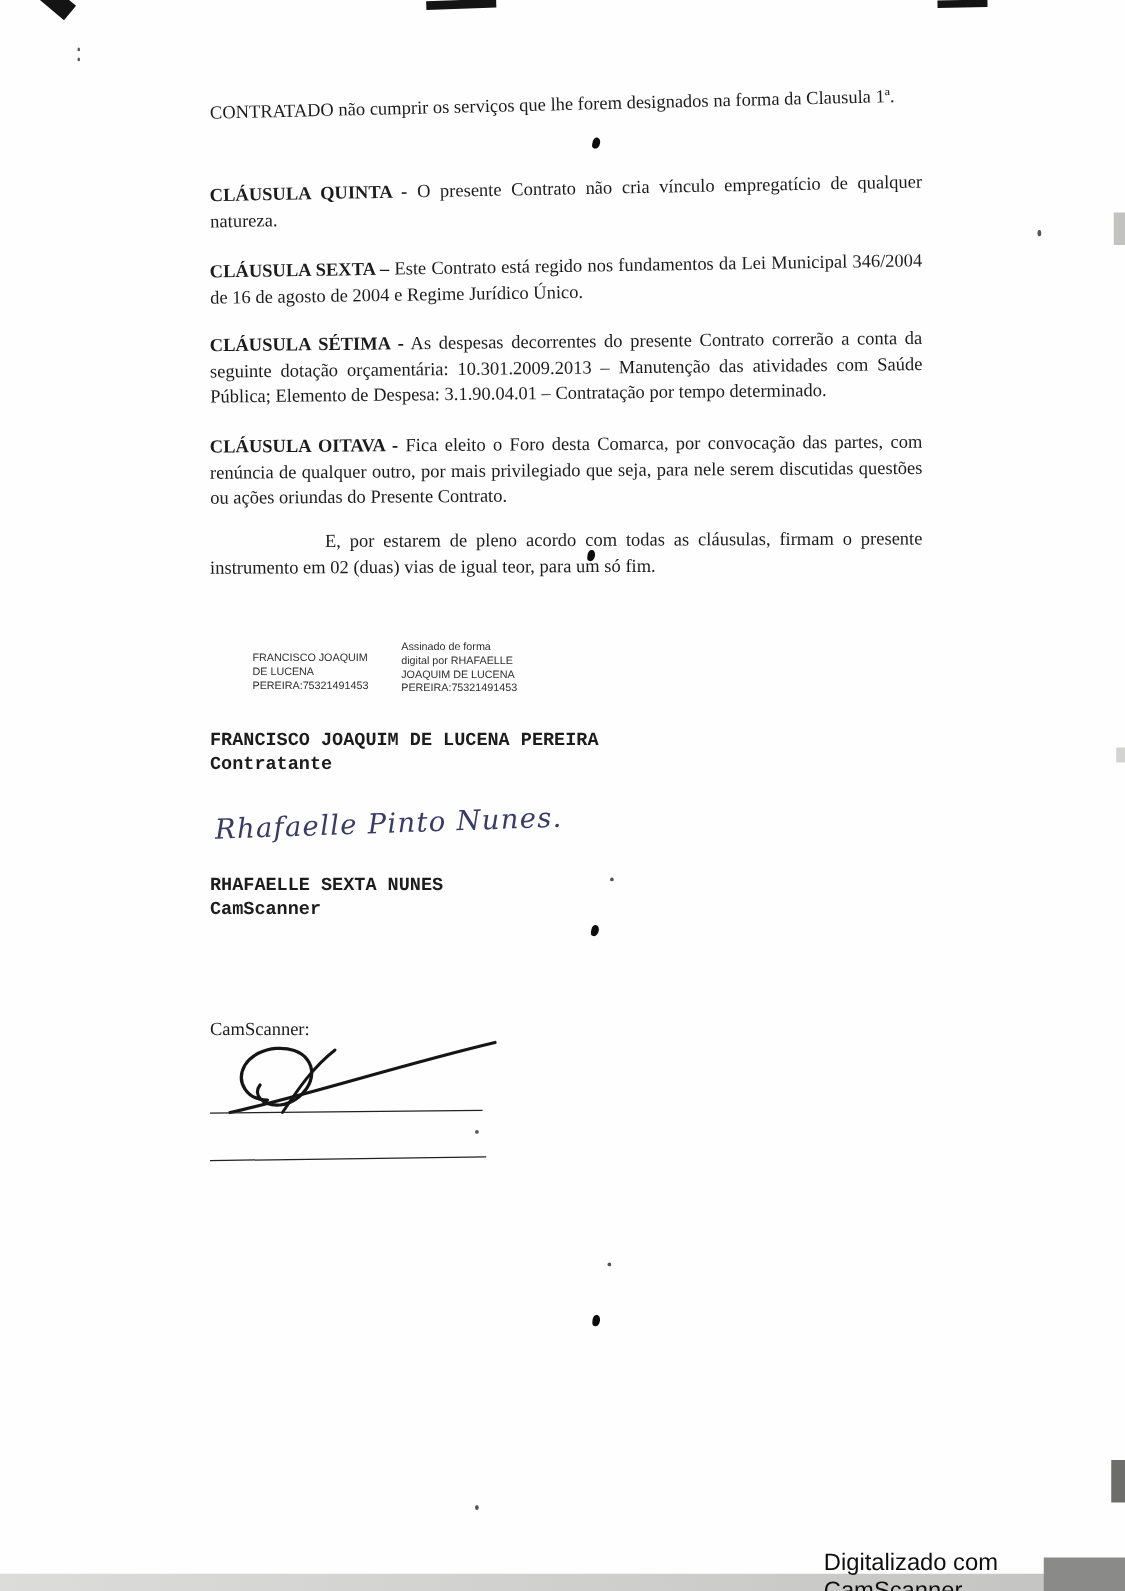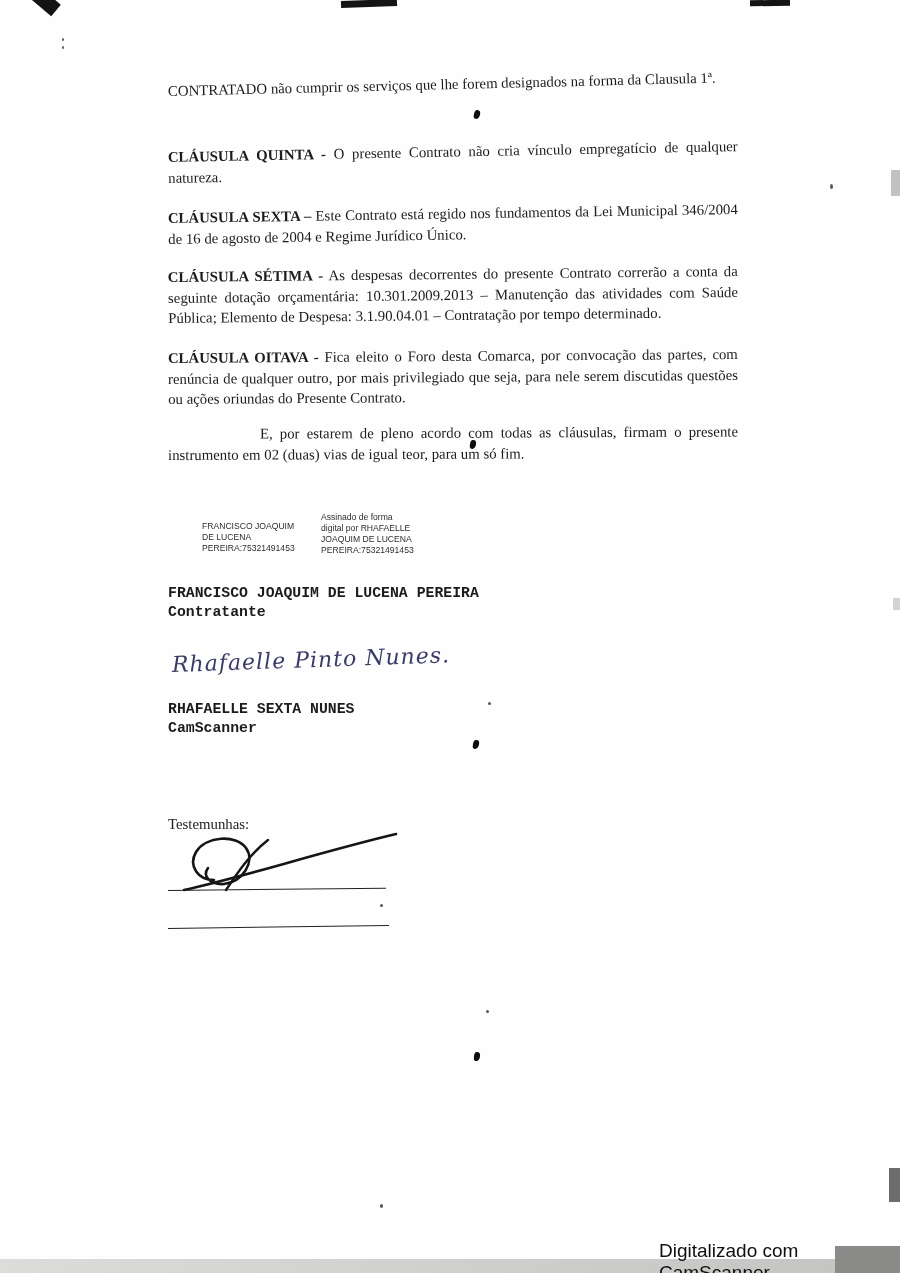--- a/index.html
+++ b/index.html
@@ -72,21 +72,21 @@
   </div>
 
   <div class="bold-line" style="position:absolute;left:168px;top:584px;">FRANCISCO JOAQUIM DE LUCENA PEREIRA</div>
   <div class="bold-line" style="position:absolute;left:168px;top:603px;">Contratante</div>
 
   <div class="handwriting" style="position:absolute;left:172px;top:652px;">Rhafaelle Pinto Nunes.</div>
 
   <div class="bold-line" style="position:absolute;left:168px;top:700px;">RHAFAELLE SEXTA NUNES</div>
   <div class="bold-line" style="position:absolute;left:168px;top:719px;">CamScanner</div>
 
-  <div style="position:absolute;left:168px;top:816px;font-size:14.8px;">Testemunhas:</div>
+  <div style="position:absolute;left:168px;top:816px;font-size:14.8px;">CamScanner:</div>
 
   <svg style="position:absolute;left:180px;top:830px;" width="230" height="64" viewBox="0 0 230 64">
     <path d="M34 50 C 18 50 8 36 16 22 C 26 6 56 4 66 18 C 76 32 62 52 44 54 C 30 55 22 46 28 38" fill="none" stroke="#151515" stroke-width="2.6" stroke-linecap="round"></path>
     <path d="M4 60 C 60 48 140 22 216 4" fill="none" stroke="#151515" stroke-width="2.6" stroke-linecap="round"></path>
     <path d="M46 60 C 58 42 70 24 88 10" fill="none" stroke="#151515" stroke-width="2.4" stroke-linecap="round"></path>
   </svg>
 
   <div class="sig-line" style="left:168px;top:890px;width:218px;transform:rotate(-0.6deg);"></div>
   <div class="sig-line" style="left:168px;top:928px;width:221px;transform:rotate(-0.8deg);"></div>
 

